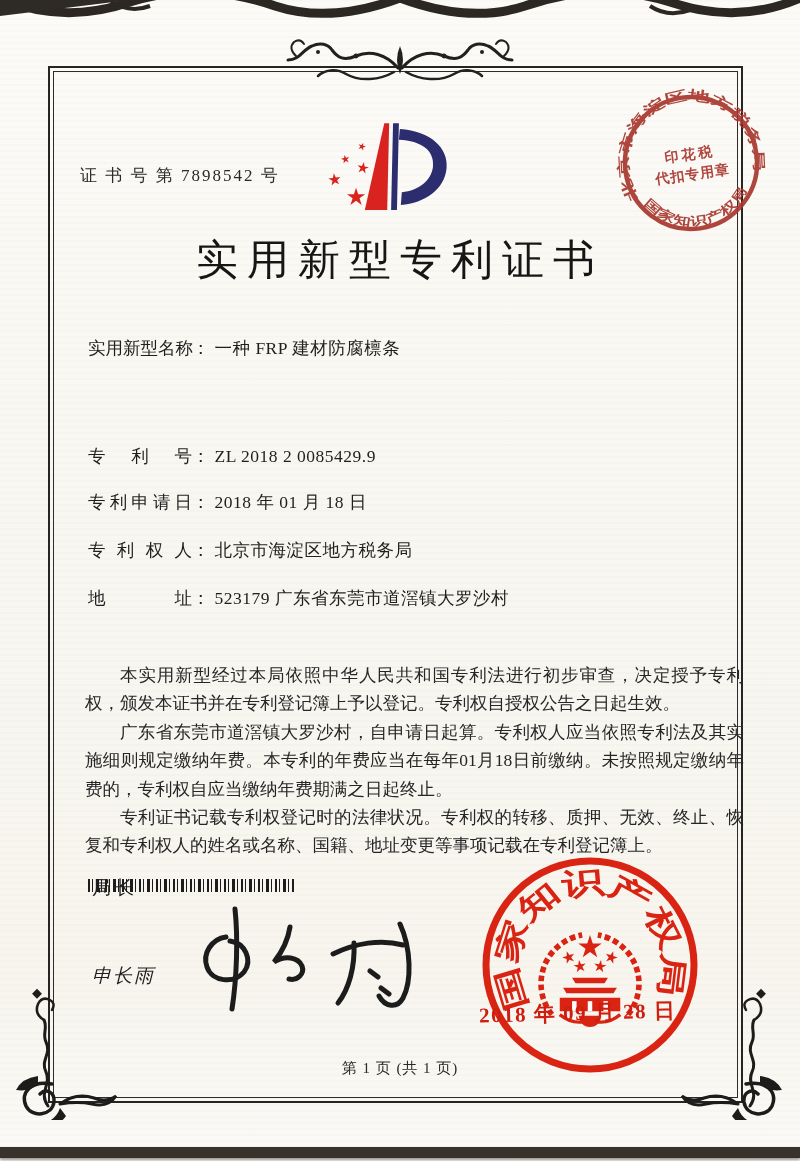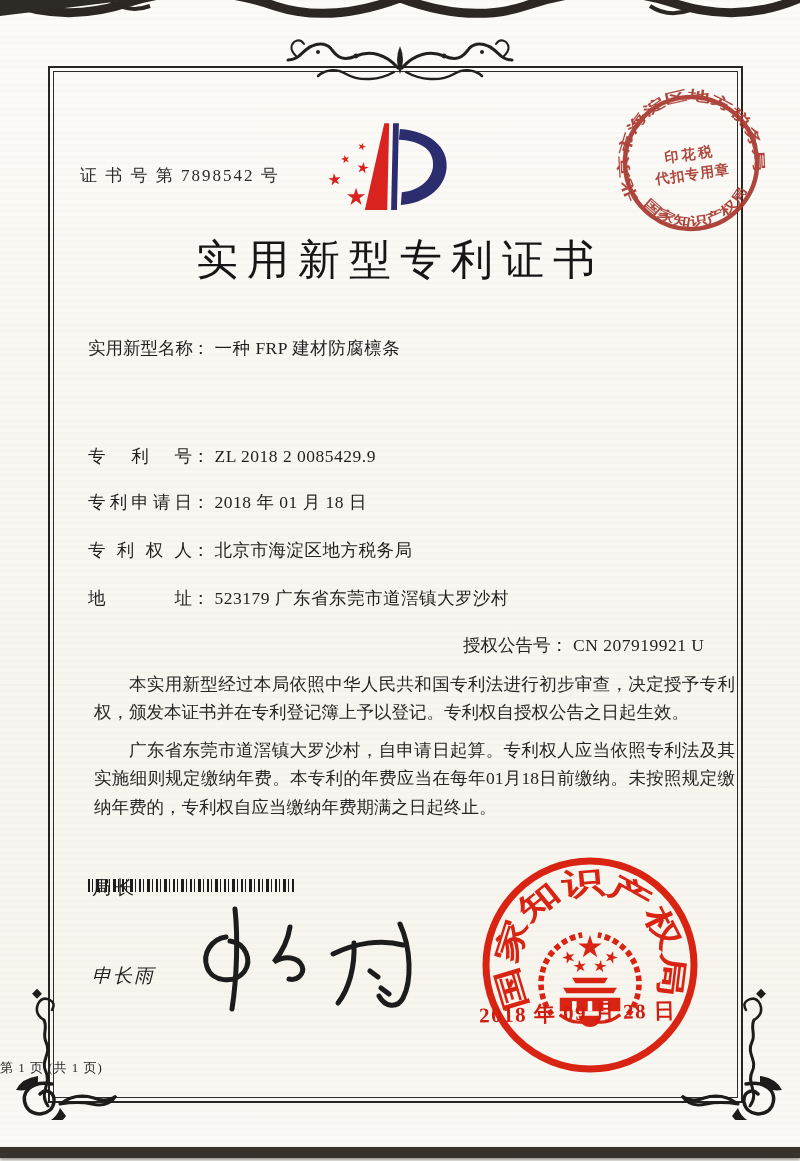--- a/index.html
+++ b/index.html
@@ -34,35 +34,35 @@
   .row{position:absolute;left:88px;font-size:17.5px;white-space:nowrap;color:#1f1f1f;}
   .row .lab{display:inline-block;width:104px;text-align:justify;text-align-last:justify;vertical-align:top;}
   .row .val{padding-left:5px;letter-spacing:.5px;}
   .r1{top:336px}.r2{top:391px}.r3{top:444px}.r4{top:490px}
   .r5{top:538px}.r6{top:586px}.r7{top:633px}
   .row.right{left:463px;}
   .row.right .lab{width:auto;text-align-last:auto;}
   
   .paras{position:absolute;left:85px;top:661px;width:659px;
     font-size:17.5px;line-height:28.4px;text-align:justify;color:#262626;}
-  .paras p{margin:9px;text-indent:2em;}
+  .paras p{margin:0;text-indent:2em;}
   
   .barcode{position:absolute;left:88px;top:879px;width:208px;height:13px;
     background:repeating-linear-gradient(90deg,
       #1c1c1c 0 2px, transparent 2px 4px,
       #1c1c1c 4px 5px, transparent 5px 8px,
       #1c1c1c 8px 11px, transparent 11px 13px,
       #1c1c1c 13px 14px, transparent 14px 17px);}
   .signer-title{position:absolute;left:92px;top:875px;font-size:19px;letter-spacing:4px;color:#1e1e1e;}
   .signer-name{position:absolute;left:92px;top:963px;font-size:19px;letter-spacing:2px;color:#1e1e1e;font-style:italic;}
   .signature{position:absolute;left:186px;top:897px;width:252px;height:122px;}
   .seal{position:absolute;left:476px;top:851px;width:228px;height:228px;}
   .seal-date{position:absolute;left:479px;top:999px;font-size:21px;font-weight:bold;
     color:#cf1d10;letter-spacing:1.5px;transform:rotate(-1.5deg);white-space:nowrap;}
-  .footer{position:absolute;left:0;right:0;top:1059px;text-align:left;font-size:13px;
+  .footer{position:absolute;left:0;right:0;top:1059px;text-align:center;font-size:15px;
     letter-spacing:1px;color:#2a2a2a;}
   .photo-edge{position:absolute;left:0;top:1147px;width:800px;height:11px;background:#38322c;
     box-shadow:0 2px 3px rgba(60,50,40,.5);}
   .corner-photo-sliver{position:absolute;left:0;top:0;width:0;height:0;
     border-top:16px solid #2e2a26;border-right:130px solid transparent;}
 </style>
 </head>
 <body>
 
 <div class="paper">
@@ -170,27 +170,25 @@
   </div>
   <div class="row r4">
     <span class="lab">专利申请日</span><span>：</span><span class="val">2018 年 01 月 18 日</span>
   </div>
   <div class="row r5">
     <span class="lab">专利权人</span><span>：</span><span class="val">北京市海淀区地方税务局</span>
   </div>
   <div class="row r6">
     <span class="lab">地址</span><span>：</span><span class="val">523179 广东省东莞市道滘镇大罗沙村</span>
   </div>
-  <div class="row right r7">
-    <span class="lab">授权公告号</span><span>：</span><span class="val">CN 207919921 U</span>
-  </div>
 
   <div class="paras">
     <p>本实用新型经过本局依照中华人民共和国专利法进行初步审查，决定授予专利权，颁发本证书并在专利登记簿上予以登记。专利权自授权公告之日起生效。</p>
     <p>广东省东莞市道滘镇大罗沙村，自申请日起算。专利权人应当依照专利法及其实施细则规定缴纳年费。本专利的年费应当在每年01月18日前缴纳。未按照规定缴纳年费的，专利权自应当缴纳年费期满之日起终止。</p>
+    <p>专利证书记载专利权登记时的法律状况。专利权的转移、质押、无效、终止、恢复和专利权人的姓名或名称、国籍、地址变更等事项记载在专利登记簿上。</p>
   </div>
 
   <div class="barcode"></div>
 
   <div class="signer-title">局长</div>
   <div class="signer-name">申长雨</div>
 
   <svg class="signature" viewBox="0 0 252 122">
     <g fill="none" stroke="#1c1c1c" stroke-width="5" stroke-linecap="round">
       <path d="M40,40 c-14,2 -24,16 -19,30 c5,15 27,17 37,5 c9,-12 1,-29 -14,-31"></path>

